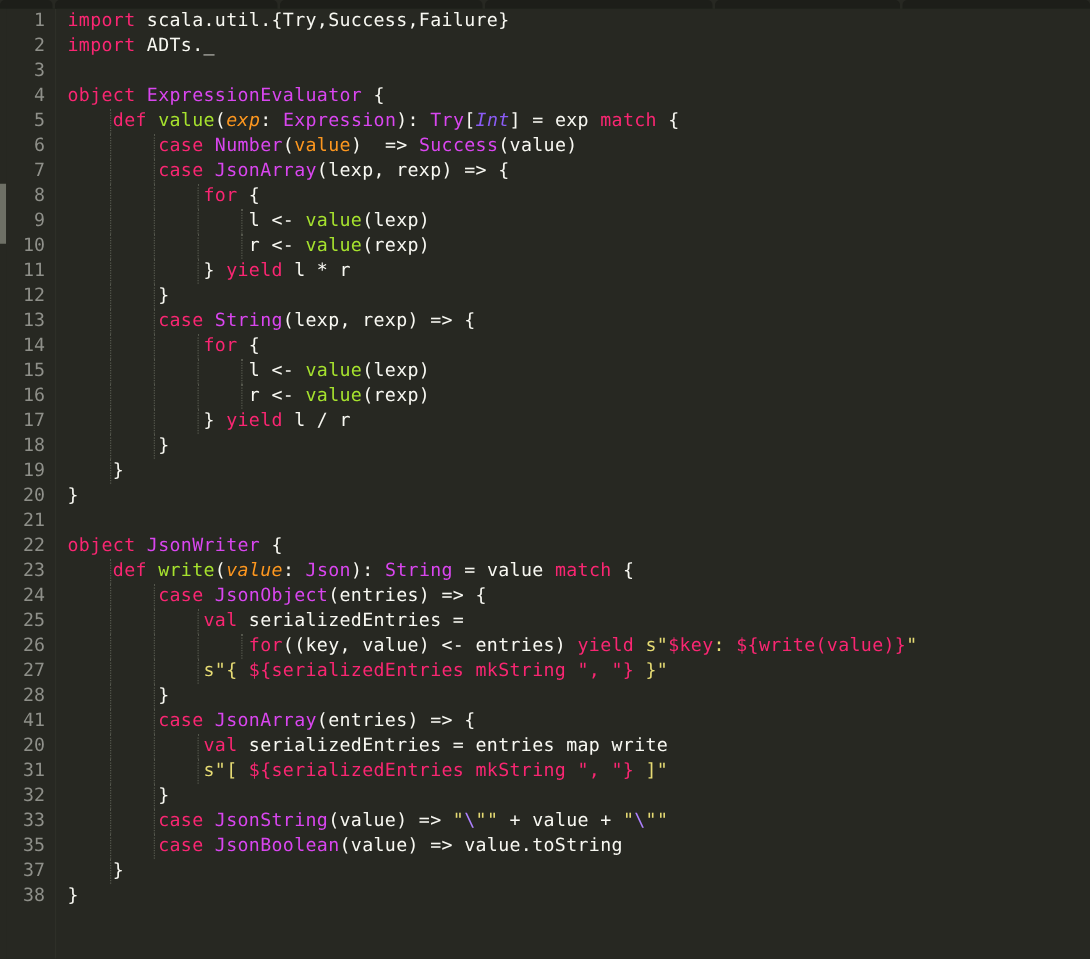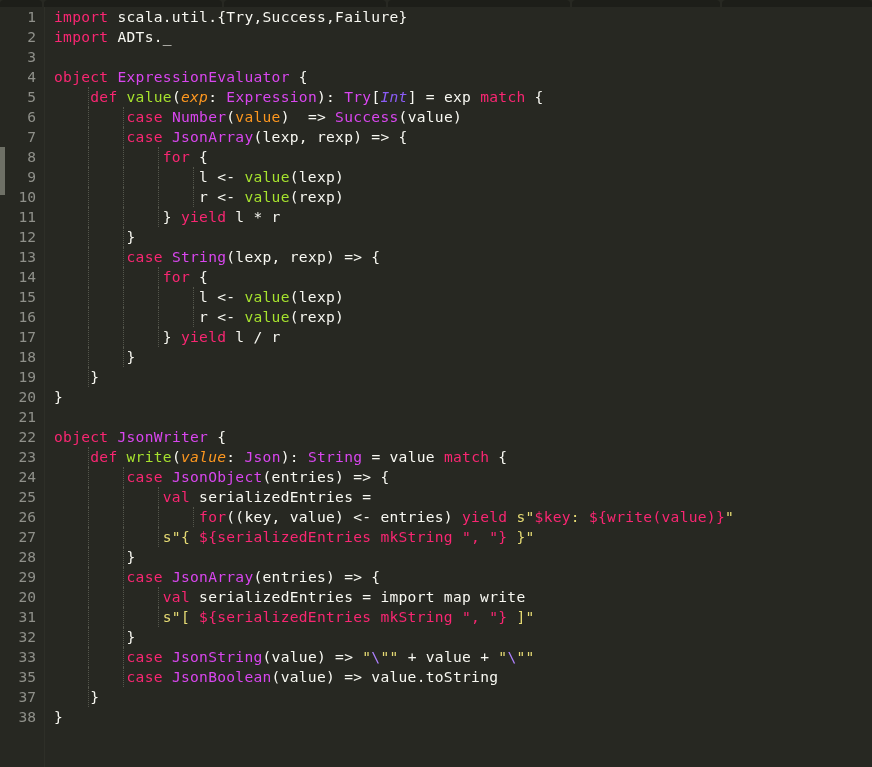--- a/index.html
+++ b/index.html
@@ -174,22 +174,22 @@
         <div class="line"><div class="iguide" style="left: 83.12px;"></div><div class="lnum">19</div><div class="ltext"><span class="t-plain">    }</span></div></div>
         <div class="line"><div class="lnum">20</div><div class="ltext"><span class="t-plain">}</span></div></div>
         <div class="line"><div class="lnum">21</div><div class="ltext"></div></div>
         <div class="line"><div class="lnum">22</div><div class="ltext"><span class="t-kw">object</span><span class="t-plain"> </span><span class="t-type">JsonWriter</span><span class="t-plain"> {</span></div></div>
         <div class="line"><div class="iguide" style="left: 83.12px;"></div><div class="lnum">23</div><div class="ltext"><span class="t-plain">    </span><span class="t-kw">def</span><span class="t-plain"> </span><span class="t-fn">write</span><span class="t-plain">(</span><span class="t-param">value</span><span class="t-plain">: </span><span class="t-type">Json</span><span class="t-plain">): </span><span class="t-type">String</span><span class="t-plain"> = value </span><span class="t-kw">match</span><span class="t-plain"> {</span></div></div>
         <div class="line"><div class="iguide" style="left: 83.12px;"></div><div class="iguide" style="left: 118.24px;"></div><div class="lnum">24</div><div class="ltext"><span class="t-plain">        </span><span class="t-kw">case</span><span class="t-plain"> </span><span class="t-type">JsonObject</span><span class="t-plain">(entries) =&gt; {</span></div></div>
         <div class="line"><div class="iguide" style="left: 83.12px;"></div><div class="iguide" style="left: 118.24px;"></div><div class="iguide" style="left: 153.36px;"></div><div class="lnum">25</div><div class="ltext"><span class="t-plain">            </span><span class="t-kw">val</span><span class="t-plain"> serializedEntries =</span></div></div>
         <div class="line"><div class="iguide" style="left: 83.12px;"></div><div class="iguide" style="left: 118.24px;"></div><div class="iguide" style="left: 153.36px;"></div><div class="iguide" style="left: 188.48px;"></div><div class="lnum">26</div><div class="ltext"><span class="t-plain">                </span><span class="t-kw">for</span><span class="t-plain">((key, value) &lt;- entries) </span><span class="t-kw">yield</span><span class="t-plain"> </span><span class="t-str">s"</span><span class="t-kw">$key</span><span class="t-str">: </span><span class="t-kw">${write(value)}</span><span class="t-str">"</span></div></div>
         <div class="line"><div class="iguide" style="left: 83.12px;"></div><div class="iguide" style="left: 118.24px;"></div><div class="iguide" style="left: 153.36px;"></div><div class="lnum">27</div><div class="ltext"><span class="t-plain">            </span><span class="t-str">s"{ </span><span class="t-kw">${serializedEntries mkString ", "}</span><span class="t-str"> }"</span></div></div>
         <div class="line"><div class="iguide" style="left: 83.12px;"></div><div class="iguide" style="left: 118.24px;"></div><div class="lnum">28</div><div class="ltext"><span class="t-plain">        }</span></div></div>
-        <div class="line"><div class="iguide" style="left: 83.12px;"></div><div class="iguide" style="left: 118.24px;"></div><div class="lnum">29</div><div class="ltext"><span class="t-plain">        </span><span class="t-kw">case</span><span class="t-plain"> </span><span class="t-type">JsonArray</span><span class="t-plain">(entries) =&gt; {</span></div></div>
-        <div class="line"><div class="iguide" style="left: 83.12px;"></div><div class="iguide" style="left: 118.24px;"></div><div class="iguide" style="left: 153.36px;"></div><div class="lnum">20</div><div class="ltext"><span class="t-plain">            </span><span class="t-kw">val</span><span class="t-plain"> serializedEntries = import map write</span></div></div>
+        <div class="line"><div class="iguide" style="left: 83.12px;"></div><div class="iguide" style="left: 118.24px;"></div><div class="lnum">41</div><div class="ltext"><span class="t-plain">        </span><span class="t-kw">case</span><span class="t-plain"> </span><span class="t-type">JsonArray</span><span class="t-plain">(entries) =&gt; {</span></div></div>
+        <div class="line"><div class="iguide" style="left: 83.12px;"></div><div class="iguide" style="left: 118.24px;"></div><div class="iguide" style="left: 153.36px;"></div><div class="lnum">20</div><div class="ltext"><span class="t-plain">            </span><span class="t-kw">val</span><span class="t-plain"> serializedEntries = entries map write</span></div></div>
         <div class="line"><div class="iguide" style="left: 83.12px;"></div><div class="iguide" style="left: 118.24px;"></div><div class="iguide" style="left: 153.36px;"></div><div class="lnum">31</div><div class="ltext"><span class="t-plain">            </span><span class="t-str">s"[ </span><span class="t-kw">${serializedEntries mkString ", "}</span><span class="t-str"> ]"</span></div></div>
         <div class="line"><div class="iguide" style="left: 83.12px;"></div><div class="iguide" style="left: 118.24px;"></div><div class="lnum">32</div><div class="ltext"><span class="t-plain">        }</span></div></div>
         <div class="line"><div class="iguide" style="left: 83.12px;"></div><div class="iguide" style="left: 118.24px;"></div><div class="lnum">33</div><div class="ltext"><span class="t-plain">        </span><span class="t-kw">case</span><span class="t-plain"> </span><span class="t-type">JsonString</span><span class="t-plain">(value) =&gt; </span><span class="t-str">"</span><span class="t-esc">\</span><span class="t-str">""</span><span class="t-plain"> + value + </span><span class="t-str">"</span><span class="t-esc">\</span><span class="t-str">""</span></div></div>
         <div class="line"><div class="iguide" style="left: 83.12px;"></div><div class="iguide" style="left: 118.24px;"></div><div class="lnum">35</div><div class="ltext"><span class="t-plain">        </span><span class="t-kw">case</span><span class="t-plain"> </span><span class="t-type">JsonBoolean</span><span class="t-plain">(value) =&gt; value.toString</span></div></div>
         <div class="line"><div class="iguide" style="left: 83.12px;"></div><div class="lnum">37</div><div class="ltext"><span class="t-plain">    }</span></div></div>
         <div class="line"><div class="lnum">38</div><div class="ltext"><span class="t-plain">}</span></div></div>
       </div>
   </div>
 
 </div>

